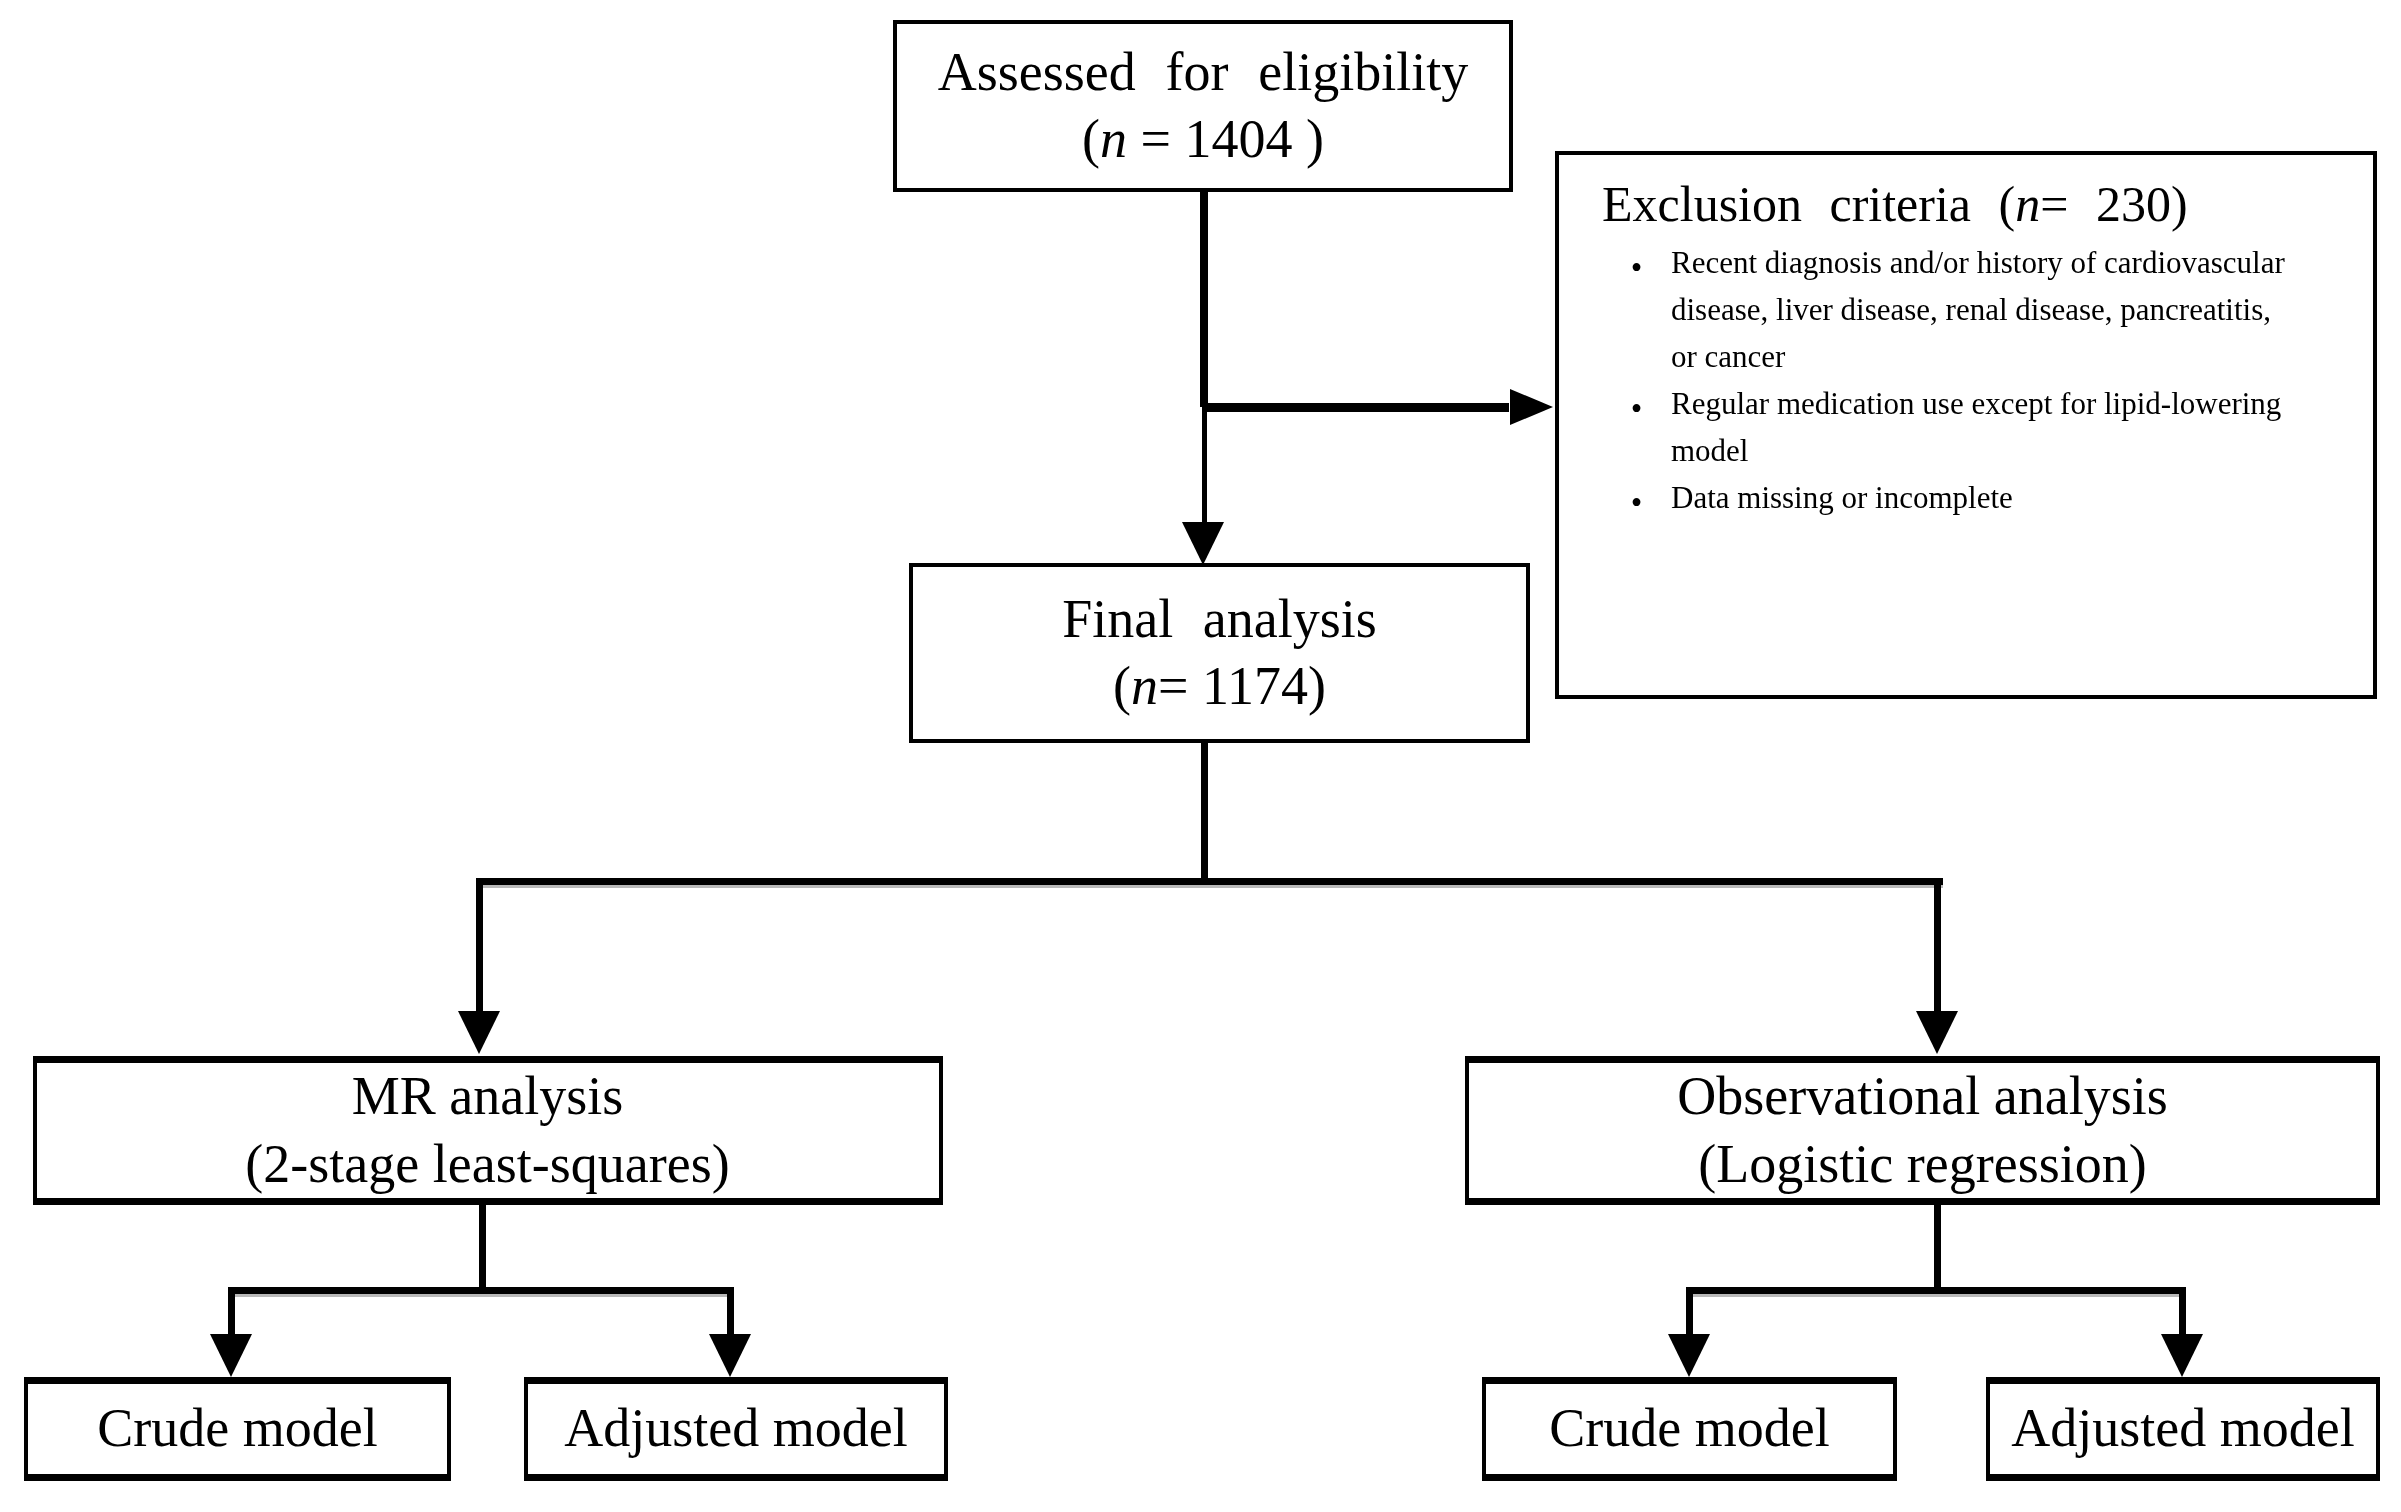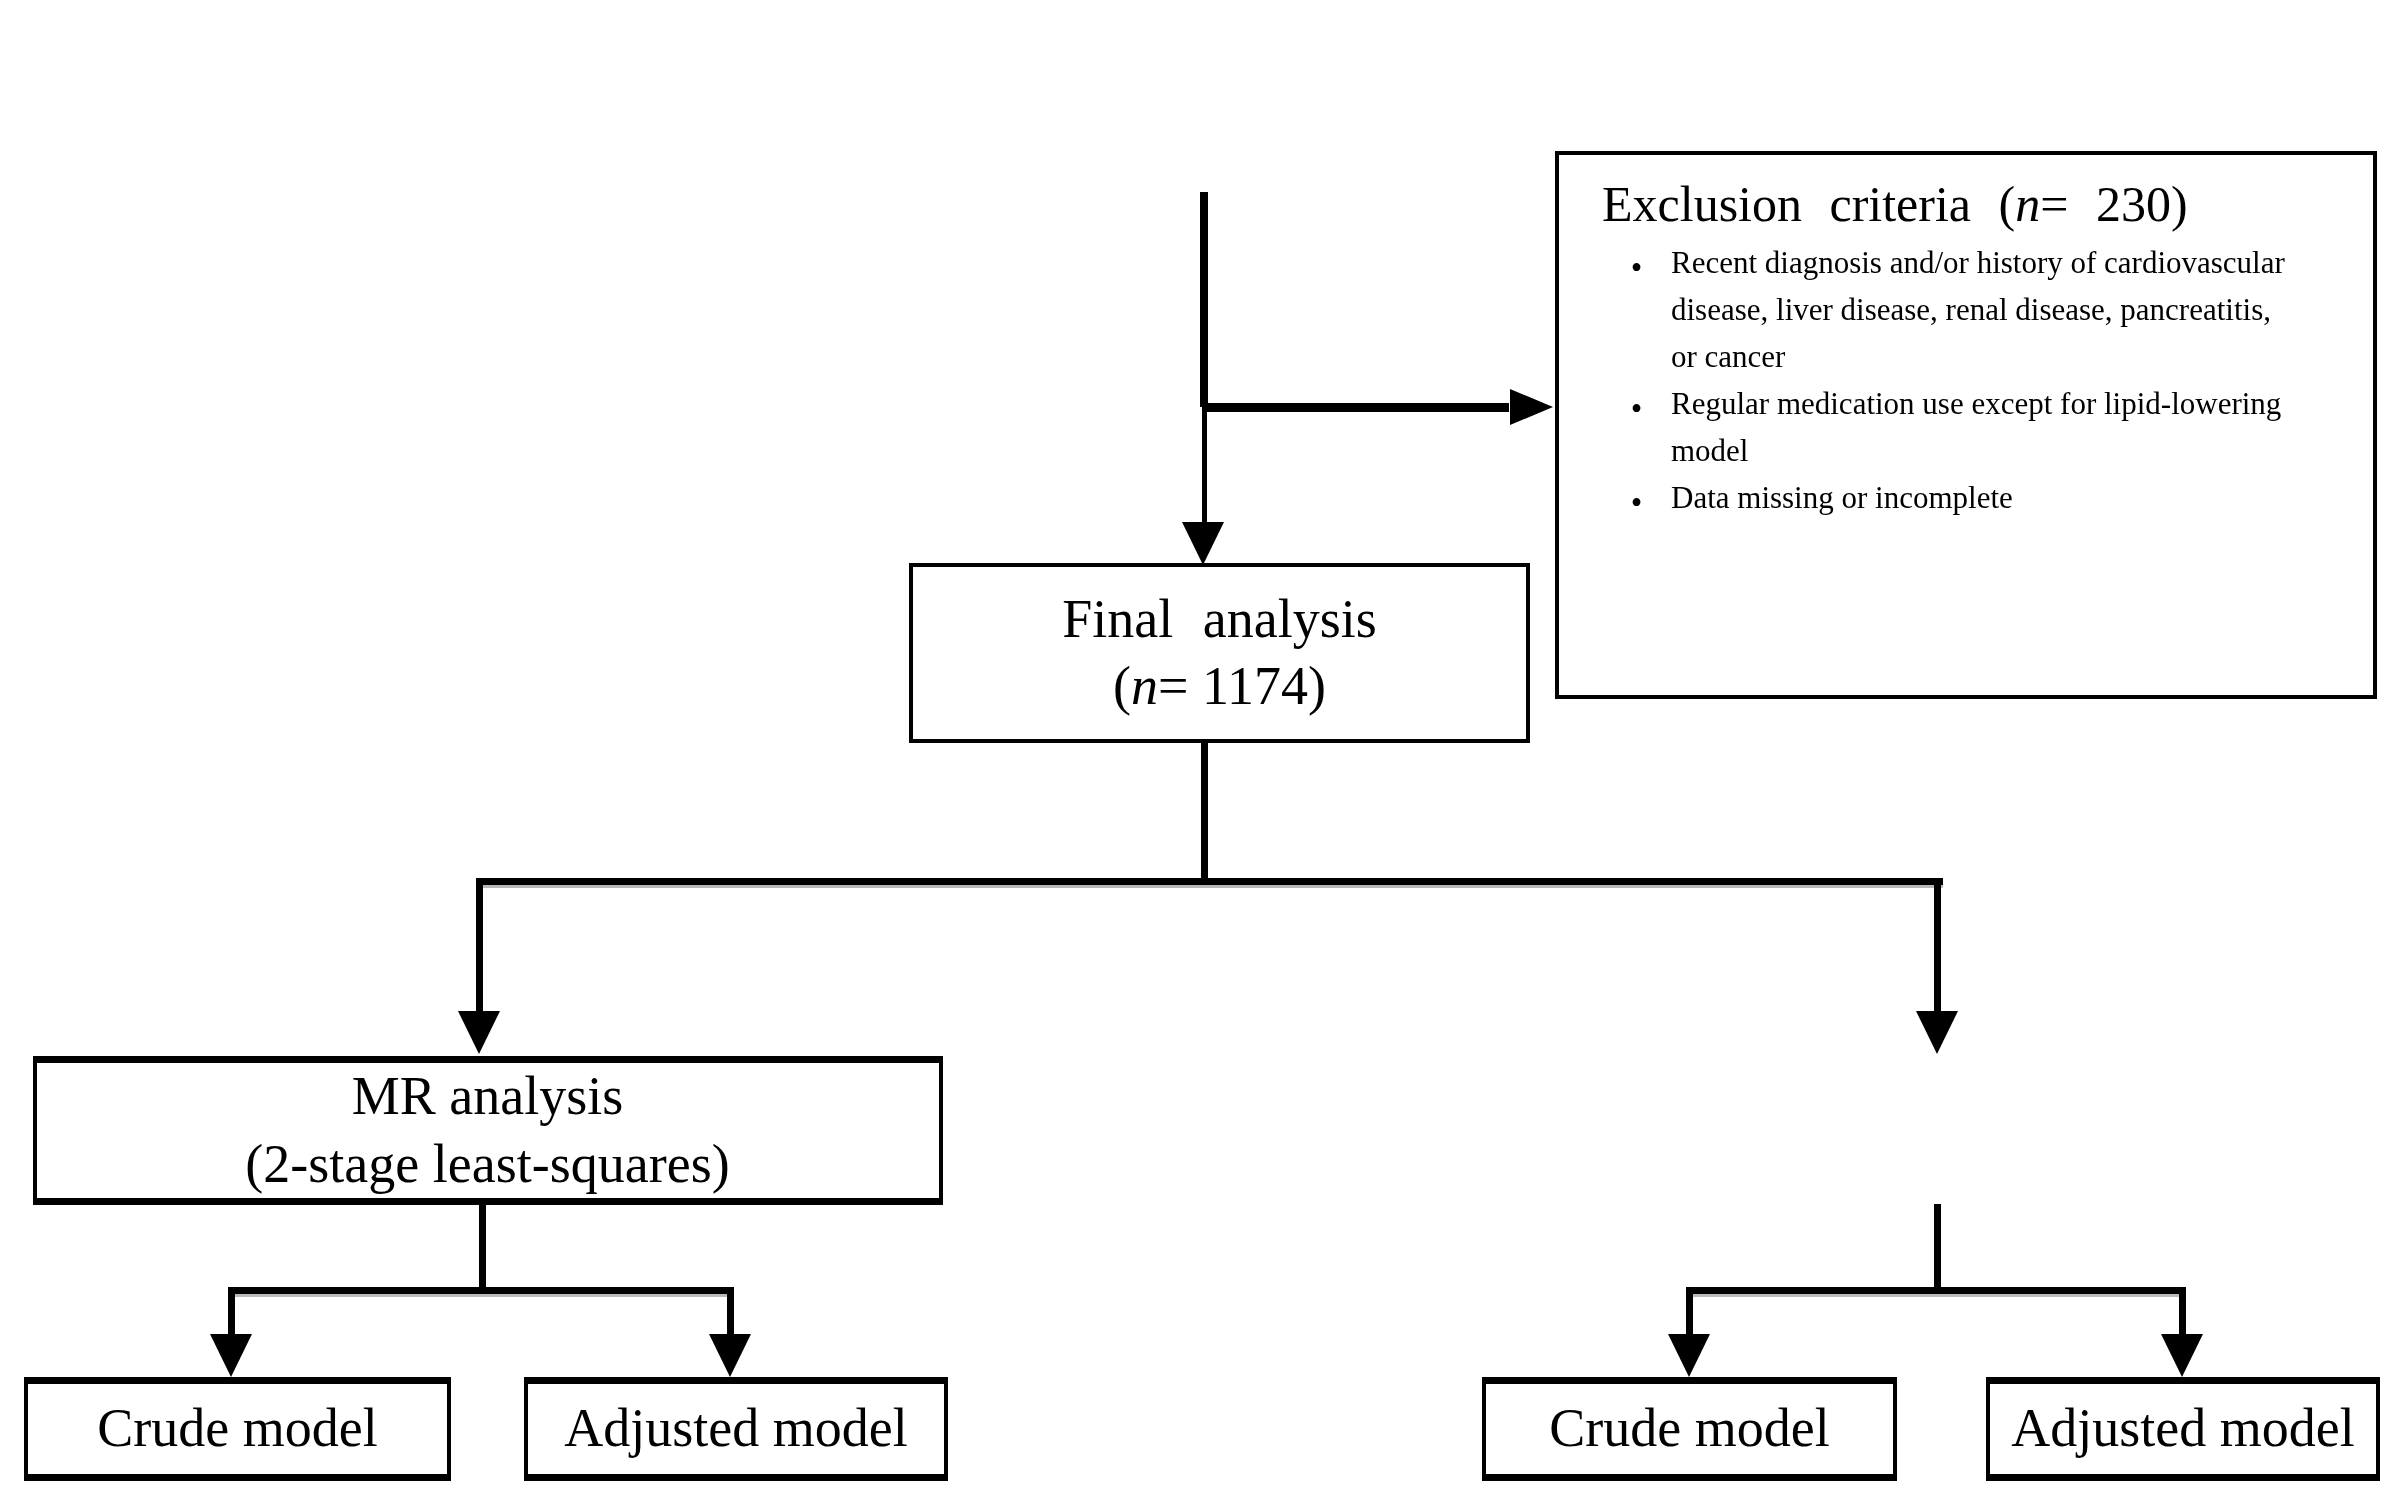--- a/index.html
+++ b/index.html
@@ -89,20 +89,24 @@
     max-width: 624px;
     font-size: 31px;
     line-height: 47px;
   }
 </style>
 </head>
 <body>
 
 <div id="canvas">
 
+  <div class="box" id="box-assessed" style="left:893px; top:20.4px; width:620px; height:172px;">
+    <div class="label spread">Assessed for eligibility</div>
+    <div class="label"><span>(</span><i>n</i><span> = 1404 )</span></div>
+  </div>
 
   <div class="box" id="box-exclusion" style="left:1555px; top:151px; width:822px; height:548px;">
     <div class="excl-header"><span>Exclusion criteria</span>&nbsp;<span>(</span><i>n</i><span>= 230)</span></div>
     <div class="bullet-row">
       <div class="bullet-marker">•</div>
       <div class="bullet-text">Recent diagnosis and/or history of cardiovascular disease, liver disease, renal disease, pancreatitis, or cancer</div>
     </div>
     <div class="bullet-row">
       <div class="bullet-marker">•</div>
       <div class="bullet-text">Regular medication use except for lipid-lowering model</div>
@@ -116,20 +120,24 @@
   <div class="box" id="box-final" style="left:893px; top:563px; width:621px; height:180px;margin-left:16px;">
     <div class="label spread">Final analysis</div>
     <div class="label"><span>(</span><i>n</i><span>= 1174)</span></div>
   </div>
 
   <div class="box heavy" id="box-mr" style="left:32.5px; top:1056px; width:910px; height:149px;">
     <div class="label">MR analysis</div>
     <div class="label">(2-stage least-squares)</div>
   </div>
 
+  <div class="box heavy" id="box-observational" style="left:1465px; top:1056px; width:915px; height:149px;">
+    <div class="label">Observational analysis</div>
+    <div class="label">(Logistic regression)</div>
+  </div>
 
   <div class="box heavy" style="left:24px; top:1377px; width:427px; height:104px;">
     <div class="label">Crude model</div>
   </div>
 
   <div class="box heavy" style="left:524px; top:1377px; width:424px; height:104px;">
     <div class="label">Adjusted model</div>
   </div>
 
   <div class="box heavy" style="left:1482px; top:1377px; width:415px; height:104px;">

